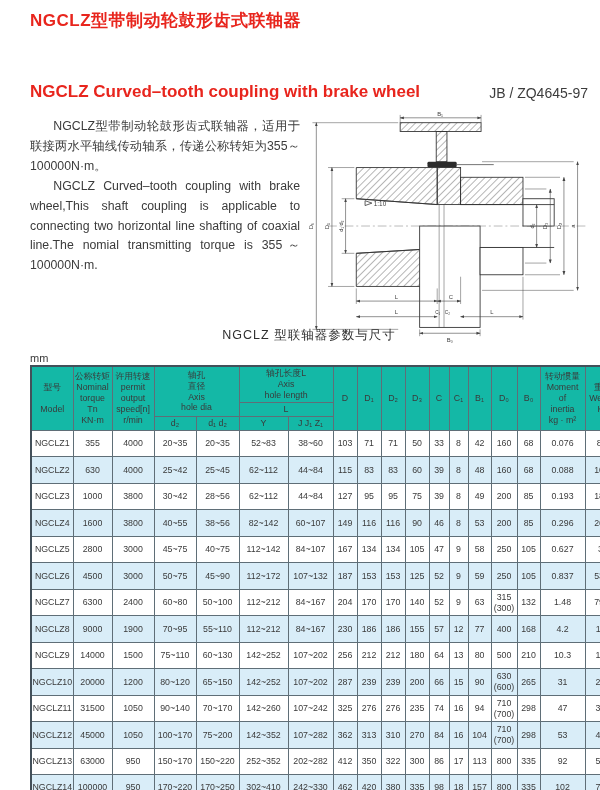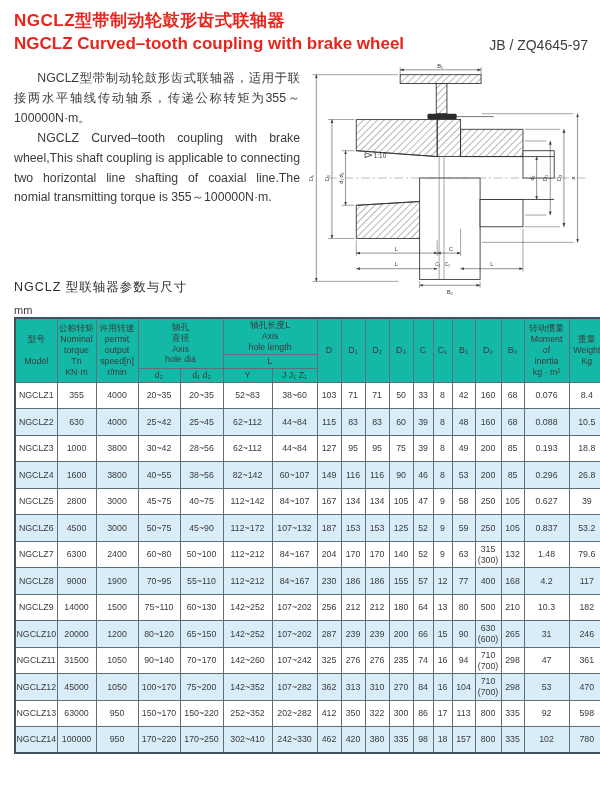--- a/index.html
+++ b/index.html
@@ -1,35 +1,35 @@
 <!DOCTYPE html>
 <html><head>
 <meta charset="utf-8">
 <style>
   * { margin:0; padding:0; box-sizing:border-box; }
   html,body { background:#fff; }
   body { width:600px; height:790px; font-family:"Liberation Sans", sans-serif; color:#3a3a3a; overflow:hidden; }
-  .page { width:600px; height:790px; padding:10px 12px 6px 14px; position:relative; }
+  .page { width:600px; height:790px; padding:10px 12px 6px 30px; position:relative; }
 
   
   .doc-header { position:relative; }
   .title-zh { color:#e8251d; font-size:17px; font-weight:bold; letter-spacing:.5px; line-height:1.35; }
-  .title-row { display:flex; align-items:flex-end; }
+  .title-row { display:flex; align-items:flex-end;margin-top:48px; }
   .title-en { color:#e8251d; font-size:17px; font-weight:bold; line-height:1.3; }
   .standard-ref { margin-left:auto; font-size:14px; color:#3c3c3c; padding-bottom:2px; white-space:nowrap; }
 
   
   .intro-wrap { display:flex; margin-top:14px; }
   .intro-text { width:300px; font-size:12.3px; line-height:1.62; text-align:justify; color:#3b3b3b; }
   .intro-text p { text-indent:1.9em; word-break:break-word; }
   .drawing-wrap { width:286px; height:208px; margin-left:2px; margin-top:-6px; }
   svg text { font-family:"Liberation Sans", sans-serif; fill:#3a3a3a; }
 
   
-  .table-title-zh { text-align:left; font-size:12.5px; color:#2e2e2e; margin-top:8px; letter-spacing:1px; }
+  .table-title-zh { text-align:center; font-size:12.5px; color:#2e2e2e; margin-top:8px; letter-spacing:1px; }
   .table-title-en { text-align:center; font-size:13.5px; color:#2e2e2e; margin-top:2px; }
   .unit-label { text-align:left; font-size:11px; color:#3a3a3a; padding-right:24px; margin-top:8px; }
 
   
   table { border-collapse:collapse; table-layout:fixed; width:576px; margin-top:1px; }
   th, td { border:1px solid #5f6e77; font-size:8.8px; text-align:center; vertical-align:middle;
            white-space:pre-line; padding:1px 0; color:#3a3a3a; line-height:1.25; overflow:hidden; }
   thead th { background:#14b8a6; font-weight:normal; }
   tbody td { height:26.5px; background:#ffffff; }
   tbody tr.alt td { background:#d9edf8; }

